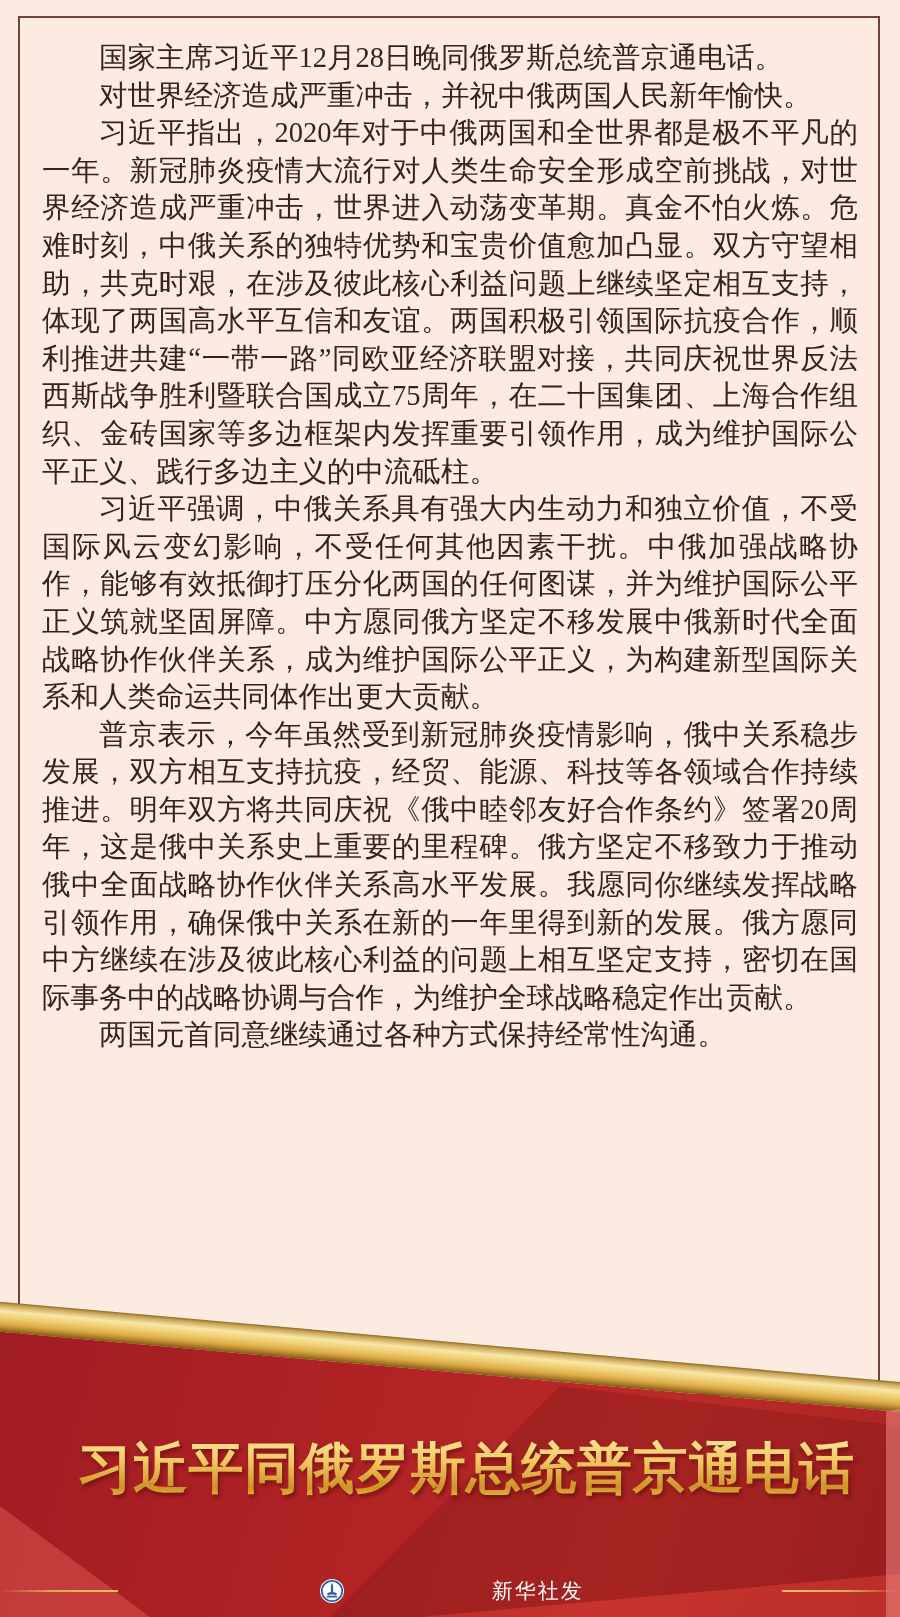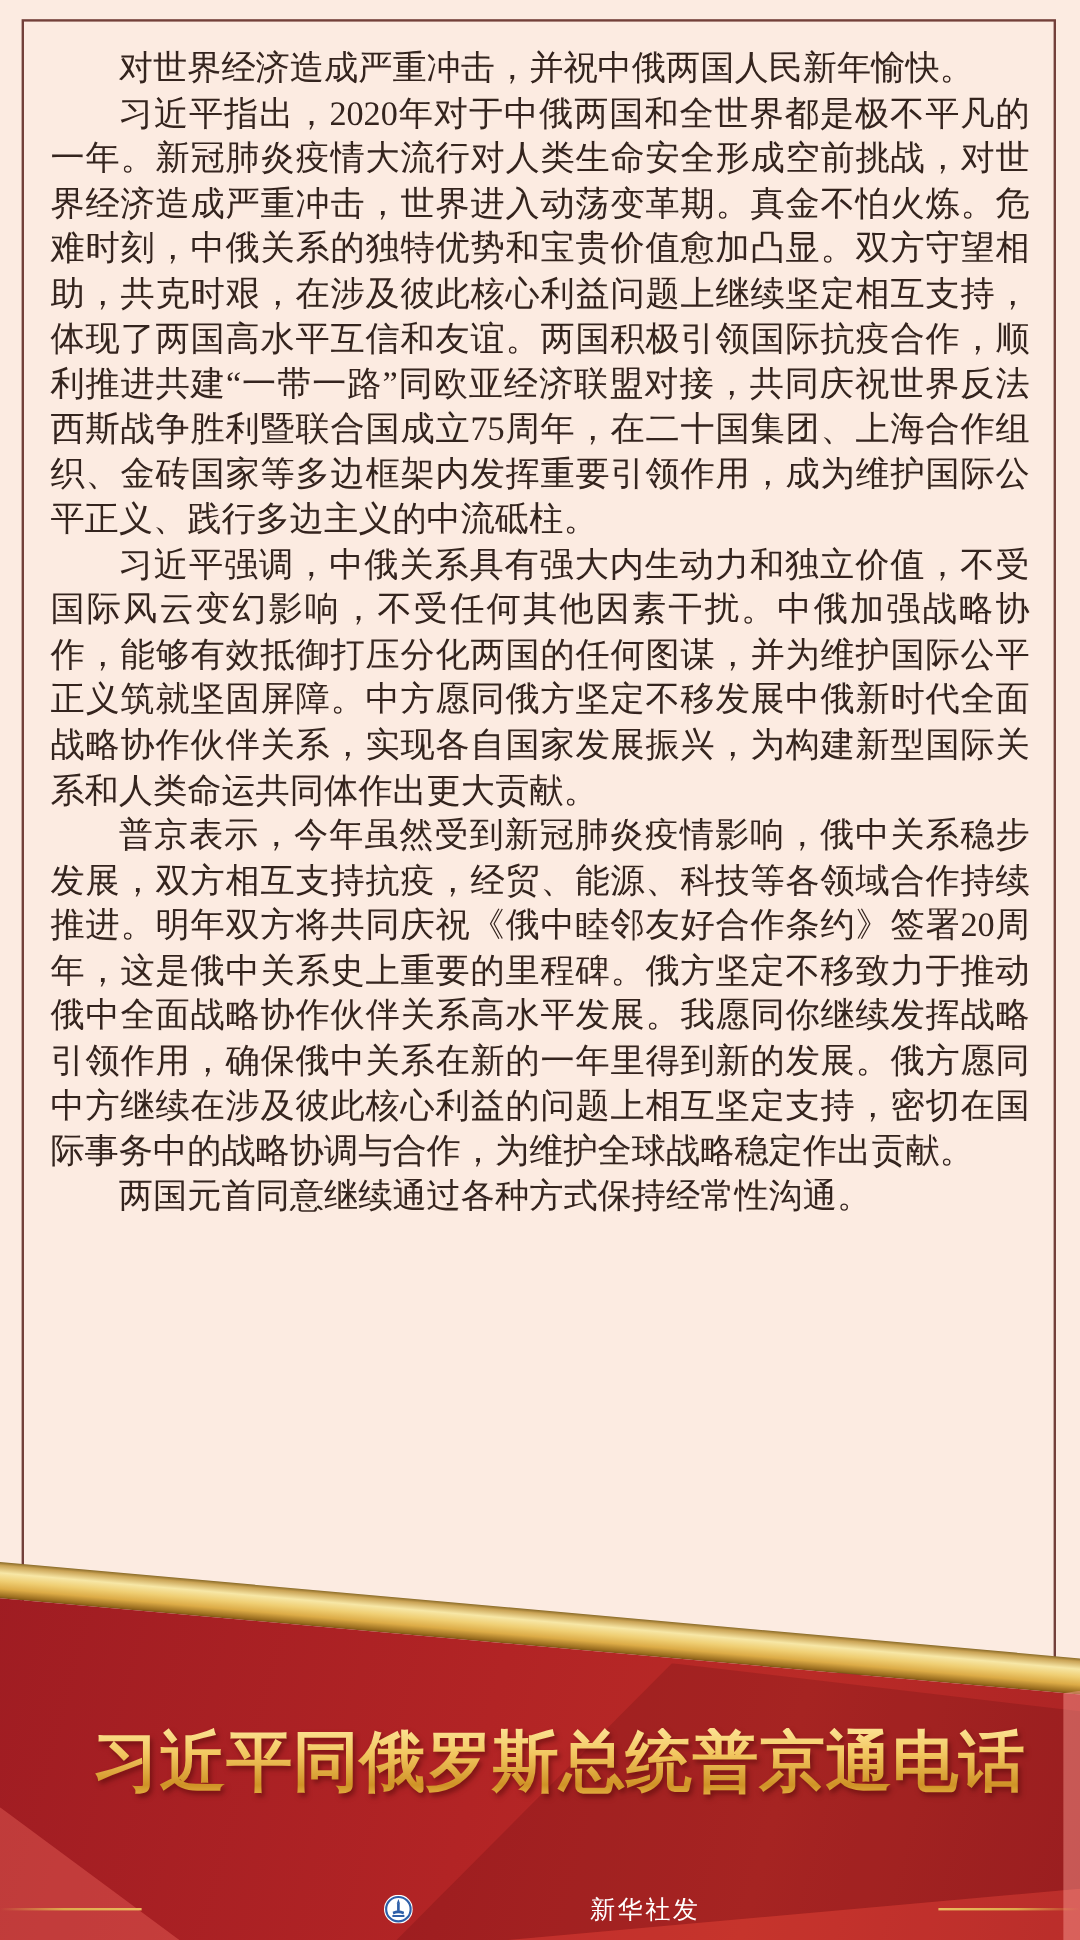--- a/index.html
+++ b/index.html
@@ -86,23 +86,24 @@
   }
 </style>
 </head>
 <body>
 
 <div>
 
   <div class="page-border"></div>
 
   <div class="article">
+    <p>国家主席习近平12月28日晚同俄罗斯总统普京通电话。</p>
     <p>对世界经济造成严重冲击，并祝中俄两国人民新年愉快。</p>
     <p>习近平指出，2020年对于中俄两国和全世界都是极不平凡的一年。新冠肺炎疫情大流行对人类生命安全形成空前挑战，对世界经济造成严重冲击，世界进入动荡变革期。真金不怕火炼。危难时刻，中俄关系的独特优势和宝贵价值愈加凸显。双方守望相助，共克时艰，在涉及彼此核心利益问题上继续坚定相互支持，体现了两国高水平互信和友谊。两国积极引领国际抗疫合作，顺利推进共建“一带一路”同欧亚经济联盟对接，共同庆祝世界反法西斯战争胜利暨联合国成立75周年，在二十国集团、上海合作组织、金砖国家等多边框架内发挥重要引领作用，成为维护国际公平正义、践行多边主义的中流砥柱。</p>
-    <p>习近平强调，中俄关系具有强大内生动力和独立价值，不受国际风云变幻影响，不受任何其他因素干扰。中俄加强战略协作，能够有效抵御打压分化两国的任何图谋，并为维护国际公平正义筑就坚固屏障。中方愿同俄方坚定不移发展中俄新时代全面战略协作伙伴关系，实现各自国家发展振兴，为构建新型国际关系和人类命运共同体作出更大贡献。</p>
+    <p>习近平强调，中俄关系具有强大内生动力和独立价值，不受国际风云变幻影响，不受任何其他因素干扰。中俄加强战略协作，能够有效抵御打压分化两国的任何图谋，并为维护国际公平正义筑就坚固屏障。中方愿同俄方坚定不移发展中俄新时代全面战略协作伙伴关系，成为维护国际公平正义，为构建新型国际关系和人类命运共同体作出更大贡献。</p>
     <p>普京表示，今年虽然受到新冠肺炎疫情影响，俄中关系稳步发展，双方相互支持抗疫，经贸、能源、科技等各领域合作持续推进。明年双方将共同庆祝《俄中睦邻友好合作条约》签署20周年，这是俄中关系史上重要的里程碑。俄方坚定不移致力于推动俄中全面战略协作伙伴关系高水平发展。我愿同你继续发挥战略引领作用，确保俄中关系在新的一年里得到新的发展。俄方愿同中方继续在涉及彼此核心利益的问题上相互坚定支持，密切在国际事务中的战略协调与合作，为维护全球战略稳定作出贡献。</p>
     <p>两国元首同意继续通过各种方式保持经常性沟通。</p>
   </div>
 
   <div class="banner-zone">
     <div class="ribbon">
       <div class="ribbon-gold"></div>
       <div class="ribbon-red"></div>
     </div>
 

